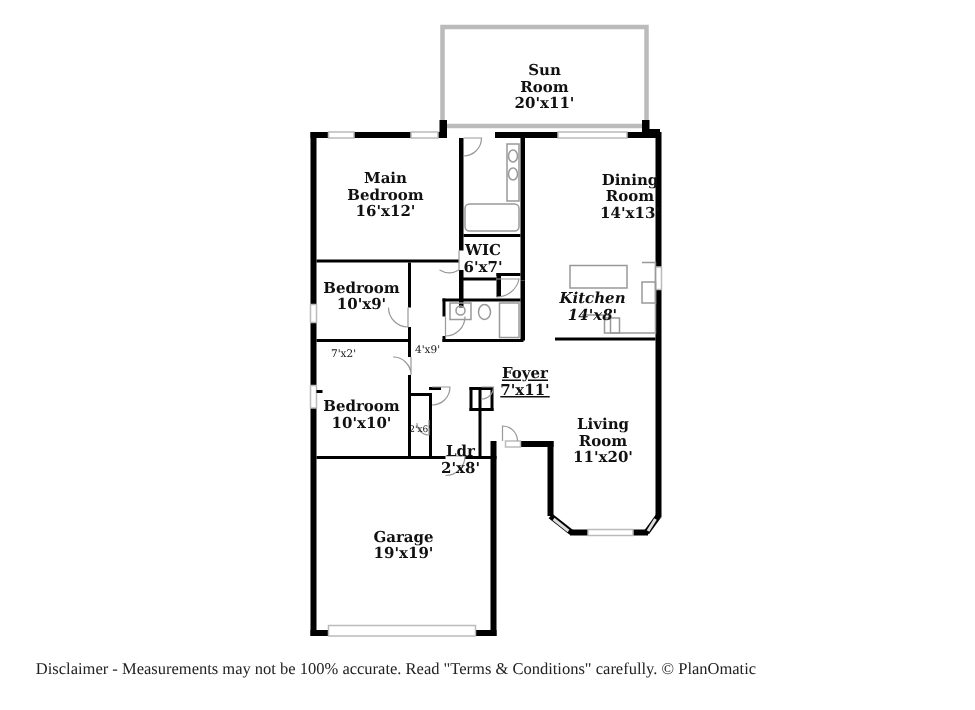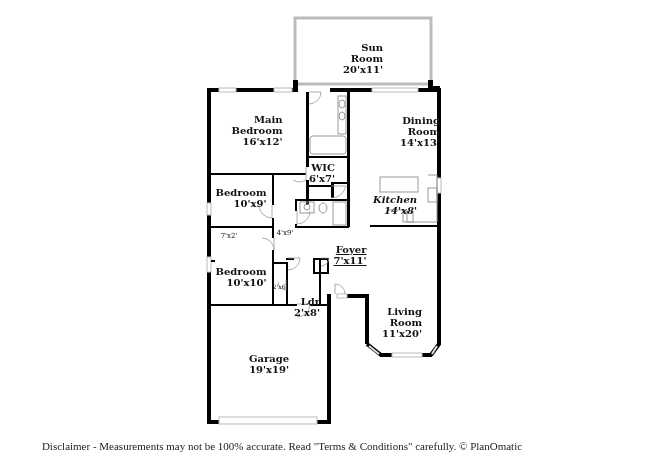--- a/index.html
+++ b/index.html
@@ -1,20 +1,20 @@
 <!DOCTYPE html>
 <html><head>
 <meta charset="utf-8">
 <style>
   html, body { margin: 0; padding: 0; background: #ffffff; }
   body { width: 650px; height: 473px; position: relative; overflow: hidden; font-family: "DejaVu Serif", "Liberation Serif", serif; }
   #plan { position: absolute; left: 0; top: 0; width: 650px; height: 473px; }
-  .room-label { position: absolute; text-align: right; font-family: "DejaVu Serif", "Liberation Serif", serif; font-weight: bold; font-size: 10px; line-height: 11px; color: #111; transform: translateX(-50%); white-space: nowrap; }
+  .room-label { position: absolute; text-align: center; font-family: "DejaVu Serif", "Liberation Serif", serif; font-weight: bold; font-size: 10px; line-height: 11px; color: #111; transform: translateX(-50%); white-space: nowrap; }
   .room-label.small { font-size: 7px; line-height: 8px; font-weight: normal; }
-  .disclaimer { position: absolute; left: 0; width: 528px; top: 440px; text-align: center; font-family: "Liberation Serif", "DejaVu Serif", serif; font-size: 11px; color: #222; padding-left: 18px; }
+  .disclaimer { position: absolute; left: 0; width: 528px; top: 440px; text-align: center; font-family: "Liberation Serif", "DejaVu Serif", serif; font-size: 11px; color: #222; }
 </style>
 </head>
 <body>
 
 <svg id="plan" viewBox="0 0 650 473" xmlns="http://www.w3.org/2000/svg">
 
   <g fill="none" stroke="#bbbbbb" stroke-width="3">
     <rect x="295" y="18" width="136" height="66"></rect>
   </g>
   <g fill="#000">
@@ -193,21 +193,21 @@
   <div>2'x6'</div>
 </div>
 <div class="room-label" style="left:307px;top:296px;">
   <div>Ldr</div>
   <div>2'x8'</div>
 </div>
 <div class="room-label" style="left:350px;top:244px;text-decoration:underline;">
   <div>Foyer</div>
   <div>7'x11'</div>
 </div>
-<div class="room-label" style="left:402px;top:278px;margin-top:28px;">
+<div class="room-label" style="left:402px;top:278px;">
   <div>Living</div>
   <div>Room</div>
   <div>11'x20'</div>
 </div>
 <div class="room-label" style="left:269px;top:353px;">
   <div>Garage</div>
   <div>19'x19'</div>
 </div>
 
 <div class="disclaimer">Disclaimer - Measurements may not be 100% accurate. Read "Terms &amp; Conditions" carefully. © PlanOmatic</div>

